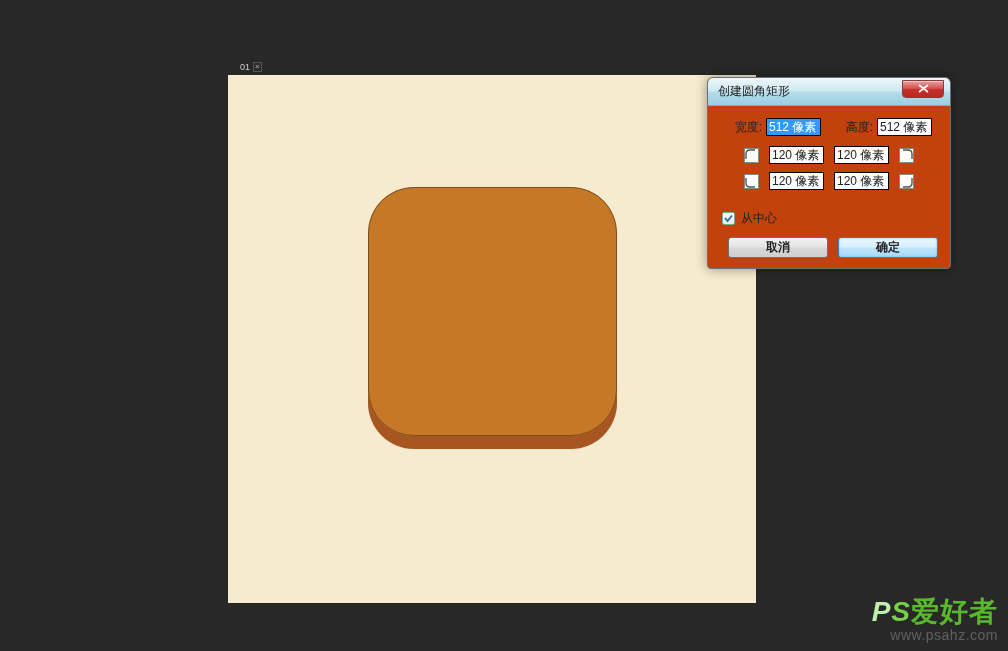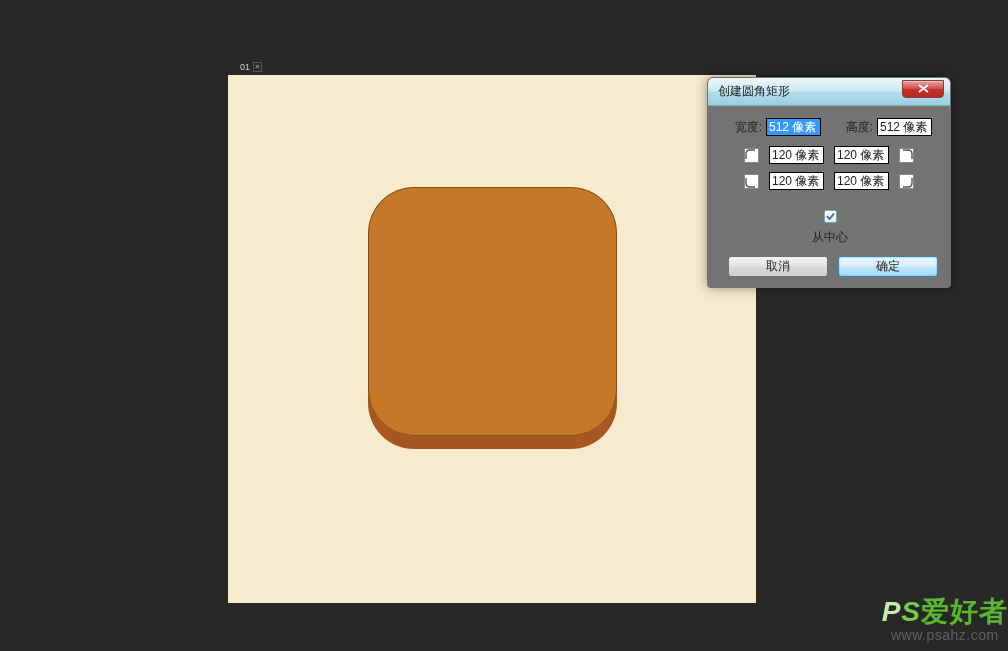--- a/index.html
+++ b/index.html
@@ -8,47 +8,47 @@
     .canvas-wrap { position: absolute; left: 228px; top: 75px; }
     .canvas-tab { position: absolute; top: -13px; left: 12px; display: flex; align-items: center; font-size: 9px; color: #d0d0d0; }
     .canvas-tab span { margin-right: 3px; }
     .close-x { color: #999; font-weight: bold; border: 1px solid #555; padding: 0 1px; font-size: 8px; line-height: 8px; }
     .canvas { width: 528px; height: 528px; background: #f6ebce; position: relative; }
     
     .shape-back { position: absolute; left: 140px; top: 125px; width: 249px; height: 249px; background: #a85621; border-radius: 46px; }
     .shape-front { position: absolute; left: 140px; top: 112px; width: 249px; height: 249px; background: #c47828; border-radius: 46px; }
     .shape-front::after { content: ''; position: absolute; inset: 0; border-radius: 46px; border: 1px solid rgba(0,0,0,.35); pointer-events: none; }
     
-    .dialog { position: absolute; left: 707px; top: 77px; width: 244px; border: 1px solid #707070; border-radius: 6px 6px 4px 4px; box-shadow: 0 0 12px rgba(0,0,0,.4); background: #737373; overflow: hidden; }
+    .dialog { position: absolute; left: 707px; top: 77px; width: 244px; border: 1px solid #707070; border-radius: 6px 6px 4px 4px; box-shadow: 0 0 12px rgba(0,0,0,.4); background: #c2410c; overflow: hidden; }
     .titlebar { height: 28px; background: linear-gradient(#eef7fb, #cde9f2 48%, #b5dceb 52%, #9bcfe0); display: flex; align-items: center; justify-content: space-between; padding: 0 6px 0 10px; font-size: 12px; color: #222; border-bottom: 1px solid #8ab; }
     .close-btn { width: 42px; height: 18px; border-radius: 0 0 4px 4px; background: linear-gradient(#e9a2a0, #d1504c 48%, #c8302b 52%, #b52a24); border: 1px solid #8a3b38; display: flex; align-items: center; justify-content: center; position: relative; top: -3px; box-shadow: inset 0 1px 0 rgba(255,255,255,.4); }
     .close-btn svg { width: 11px; height: 9px; }
     
     .body { padding: 12px 12px 10px; font-size: 12px; color: #222; }
     .row { display: flex; align-items: center; margin-bottom: 10px; }
     .dim-row { justify-content: center; gap: 4px; }
     .dim-row .lbl { width: 36px; text-align: right; }
     .field { border: 1px solid #000000; background: #fff; height: 18px; width: 55px; font-size: 12px; padding: 0 2px; line-height: 16px; }
     .sel { background: #3399ff; color: #fff; }
     
     .radii-label { margin: 6px 0 8px 2px; }
     .radii-row { display: flex; align-items: center; gap: 10px; margin-bottom: 8px; justify-content: center; }
     .cornerbox { border: 1px solid #888; width: 15px; height: 15px; position: relative; background: #fff; }
     .cornerbox svg { position: absolute; width: 13px; height: 13px; }
     .c-tl svg { top: -1px; left: -1px; } .c-tr svg { top: -1px; right: -1px; } .c-bl svg { bottom: -1px; left: -1px; } .c-br svg { bottom: -1px; right: -1px; }
     
-    .center-row { display: flex; align-items: center; gap: 6px; margin: 20px 0 10px 2px; flex-direction: column; }
+    .center-row { display: flex; align-items: center; gap: 6px; margin: 20px 0 10px 2px; }
     .chk { width: 13px; height: 13px; border: 1px solid #7a9; border-radius: 2px; background: linear-gradient(#fdfdfd, #e3ecf2); display: flex; align-items: center; justify-content: center; }
     .chk svg { width: 11px; height: 11px; }
     
-    .btn-row { display: flex; gap: 10px; justify-content: flex-end; }
+    .btn-row { display: flex; gap: 10px; justify-content: flex-end; font-weight: bold; }
     .btn { width: 100px; height: 21px; border: 1px solid #707070; background: linear-gradient(#f2f2f2, #e3e3e3 48%, #d7d7d7 52%, #cfcfcf); font-size: 12px; border-radius: 3px; display: flex; align-items: center; justify-content: center; cursor: pointer; }
     .btn.primary { border: 1px solid #3c7fb1; background: linear-gradient(#eaf6fd, #d9f0fc 48%, #bee6fd 52%, #a7d9f5); box-shadow: inset 0 0 2px #5bb3e3; }
     
-    .watermark { position: absolute; right: 0; bottom: 8px; text-align: center; font-family: Arial, sans-serif; }
+    .watermark { position: absolute; right: 10px; bottom: 8px; text-align: right; font-family: Arial, sans-serif; }
     .watermark .brand { font-size: 28px; font-weight: bold; font-style: italic; letter-spacing: 1px; }
     .watermark .brand .p { color: #c1efac; } .watermark .brand .s { color: #78d046; } .watermark .brand .cn { color: #5ab82e; font-style: normal; font-weight: 900; }
     .watermark .url { font-size: 14px; color: rgba(255,255,255,.25); letter-spacing: .5px; margin-top: -4px; }
   </style>
 </head>
 <body>
 
 <div class="canvas-wrap">
   <div class="canvas-tab">
     <span>01</span>

